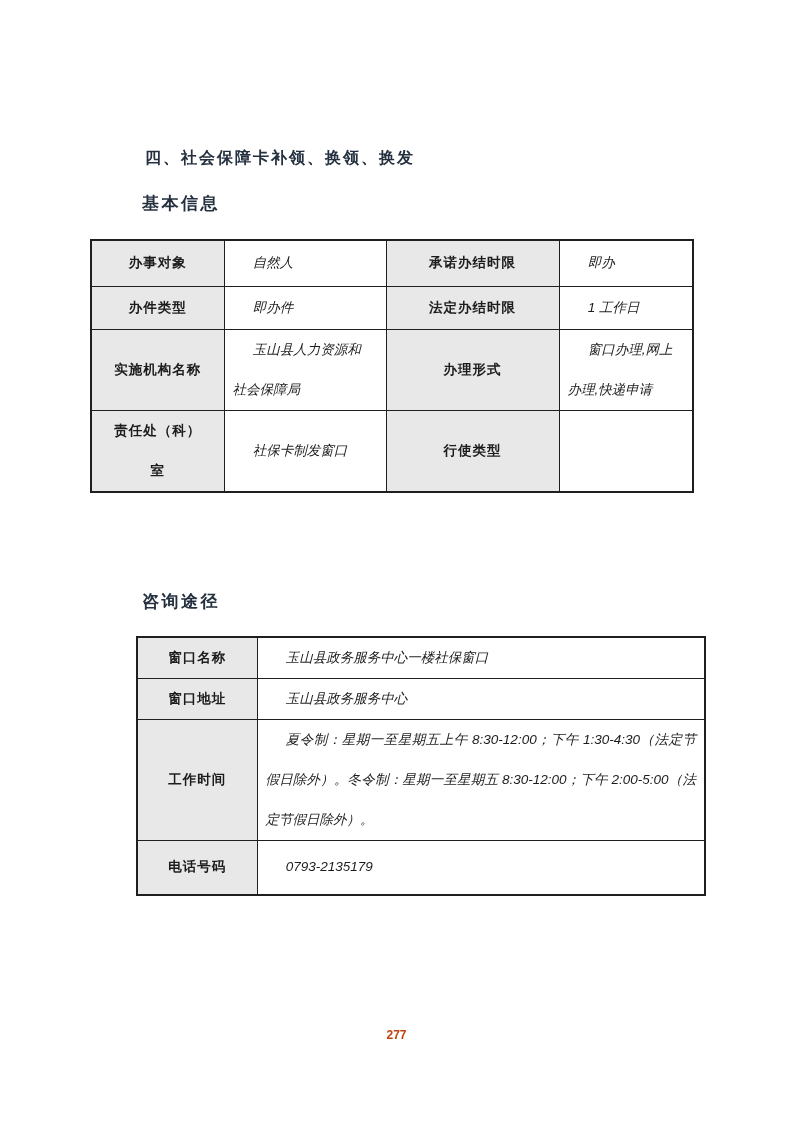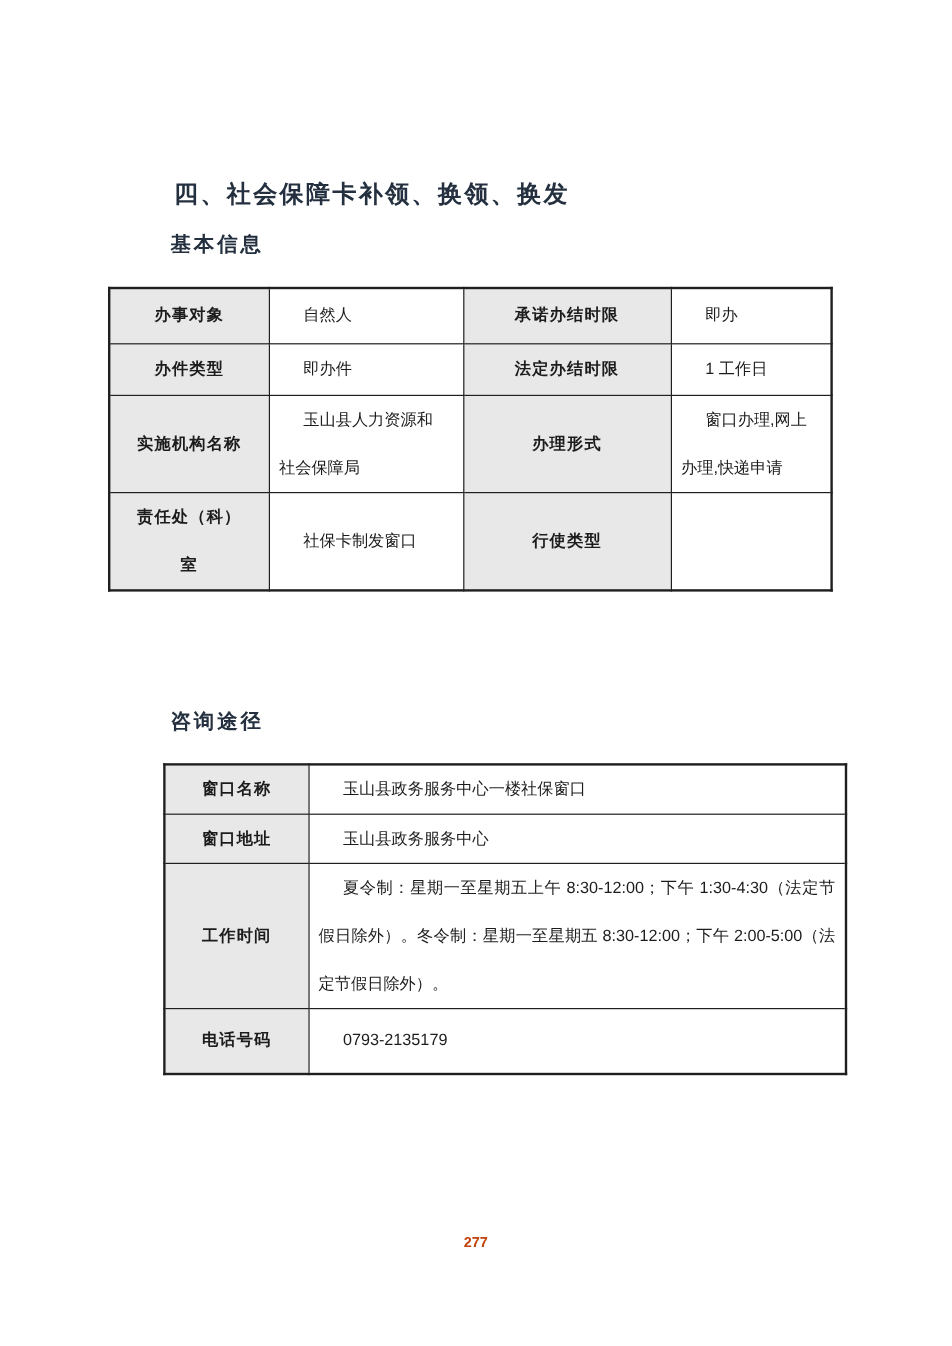--- a/index.html
+++ b/index.html
@@ -9,21 +9,21 @@
     height: 1122px;
     background: #ffffff;
     font-family: "Liberation Sans", "DejaVu Sans", sans-serif;
     color: #1c1c1c;
     overflow: hidden;
   }
   .doc-title {
     position: absolute;
     left: 145px;
     top: 148px;
-    font-size: 20px;
+    font-size: 16px;
     font-weight: bold;
     letter-spacing: 2px;
     color: #24303f;
     white-space: nowrap;
   }
   .section-heading {
     position: absolute;
     left: 142px;
     font-size: 17px;
     font-weight: bold;
@@ -53,20 +53,21 @@
   td.label-cell {
     background: #e8e8e8;
     text-align: center;
     font-weight: bold;
     letter-spacing: 1px;
     padding: 0 4px;
   }
   td.value-cell {
     text-align: justify;
     text-indent: 1.5em;
+    font-style: italic;
   }
   #basic-table   { left: 90px;  top: 239px; width: 602px; border-radius: 30px; }
   #consult-table { left: 108px; top: 636px; width: 568px; margin-left: 28px; }
 
   .page-number {
     position: absolute;
     left: 0;
     top: 1028px;
     width: 100%;
     text-align: center;

